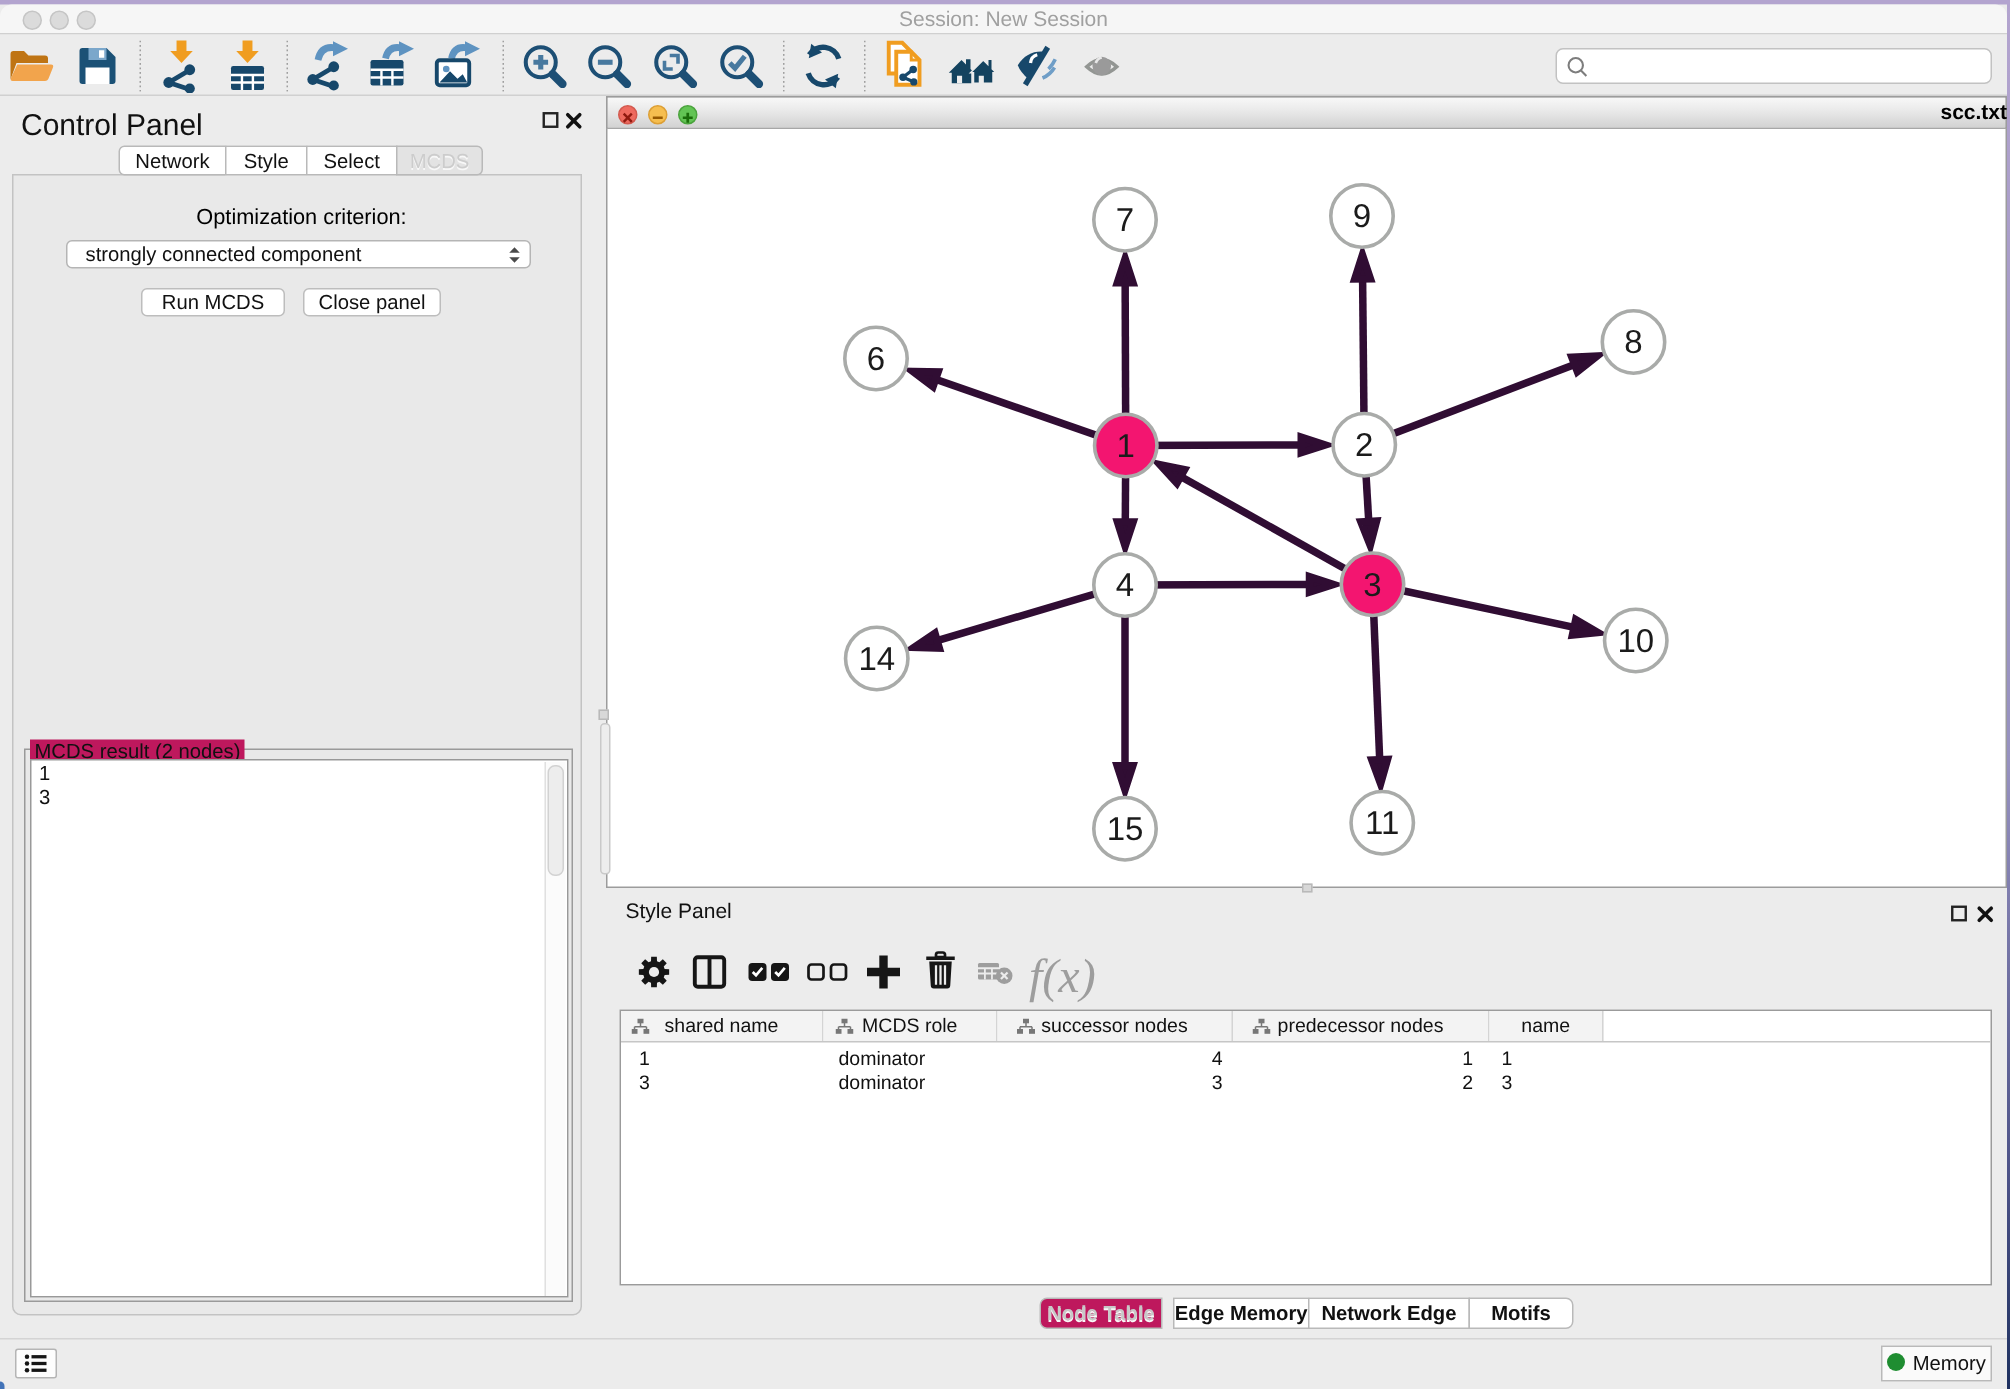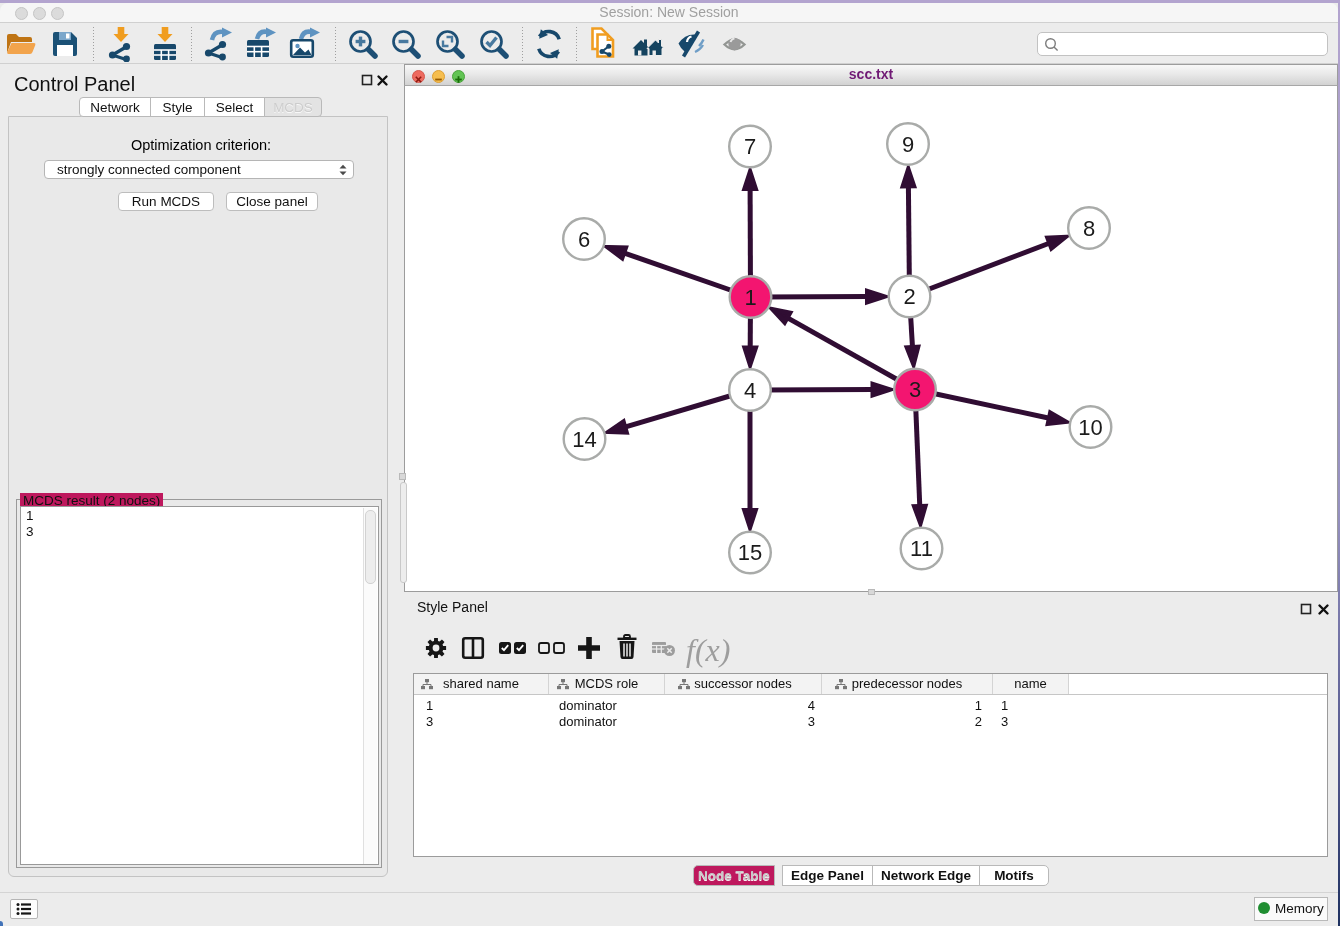--- a/index.html
+++ b/index.html
@@ -24,37 +24,37 @@
   .cptab { position:absolute; top:97px; height:20px; line-height:19px; text-align:center;
            background:#fff; border:1px solid #b9b9b9; color:#111; font-size:13.5px; }
   #cp-content { position:absolute; left:8px; top:116px; width:380px; height:761px;
                 background:#e9e9e9; border:1px solid #c3c3c3; border-radius:0 0 6px 6px; }
   #opt-label { position:absolute; left:11px; top:137px; width:380px; text-align:center;
                font-size:14.5px; color:#000000; }
   #dropdown { position:absolute; left:44px; top:160px; width:310px; height:19px;
               background:#fff; border:1px solid #b5b5b5; border-radius:4px;
               font-size:13.5px; color:#111; line-height:17px; padding-left:12px; }
   .btn { position:absolute; top:192px; height:19px; background:#fff; border:1px solid #bdbdbd;
-         border-radius:4px; font-size:13.5px; color:#111; text-align:center; line-height:17px;margin-left:24px; }
+         border-radius:4px; font-size:13.5px; color:#111; text-align:center; line-height:17px; }
   #mcds-box { position:absolute; left:16px; top:499px; width:366px; height:369px;
               border:1px solid #9a9a9a; }
   #mcds-legend { position:absolute; left:20px; top:493px; background:#be185d; padding:0 3px;
                  font-size:13.5px; color:#111; }
   #mcds-text { position:absolute; left:20px; top:506px; width:359px; height:359px;
                background:#fff; border:1px solid #999; font-size:13.5px; color:#111;
                padding:1px 0 0 5px; line-height:16px; }
   #mcds-scroll { position:absolute; right:1px; top:1px; width:14px; height:356px;
                  background:#fbfbfb; border-left:1px solid #e0e0e0; }
   #netwin { position:absolute; left:404px; top:64px; width:934px; height:528px;
             border:1px solid #9c9c9c; background:#fff; }
   #net-titlebar { position:absolute; left:404px; top:64px; width:934px; height:22px;
                   background:linear-gradient(#f8f8f8, #e9e9e9 45%, #d2d2d2);
                   border:1px solid #9c9c9c; border-bottom:1px solid #a7a7a7; }
-  #net-title { position:absolute; left:404px; top:66px; width:934px; text-align:center;
-               font-size:14px; font-weight:bold; color:#701a75; }
+  #net-title { position:absolute; left:404px; top:66px; width:934px; text-align:right;
+               font-size:14px; font-weight:bold; color:#000000; }
   .mtl { position:absolute; top:70px; width:13px; height:13px; border-radius:50%; }
   #tp-title { position:absolute; left:417px; top:599px; font-size:14px; color:#111; }
   #ttable { position:absolute; left:413px; top:673px; width:915px; height:184px;
             background:#fff; border:1px solid #9b9b9b; }
   .thcol { position:absolute; top:674px; height:20px; border-right:1px solid #d4d4d4;
            background:#f3f3f3; text-align:center; line-height:20px; font-size:13px; color:#111; }
   #theadline { position:absolute; left:414px; top:694px; width:913px; height:1px; background:#c6c6c6; }
   .trow { position:absolute; font-size:13px; color:#111; }
   .tptab { position:absolute; top:865px; height:21px; line-height:20px; text-align:center;
            background:#fff; border:1px solid #b9b9b9; color:#111; font-size:13.5px; font-weight:bold; }
@@ -447,21 +447,21 @@
 <div class="trow" style="left:559px;top:698px">dominator</div>
 <div class="trow" style="left:665px;top:698px;width:150px;text-align:right">4</div>
 <div class="trow" style="left:822px;top:698px;width:160px;text-align:right">1</div>
 <div class="trow" style="left:1001px;top:698px">1</div>
 <div class="trow" style="left:426px;top:714px">3</div>
 <div class="trow" style="left:559px;top:714px">dominator</div>
 <div class="trow" style="left:665px;top:714px;width:150px;text-align:right">3</div>
 <div class="trow" style="left:822px;top:714px;width:160px;text-align:right">2</div>
 <div class="trow" style="left:1001px;top:714px">3</div>
 <div class="tptab" style="left:693px;width:82px;background:#be185d;color:#c8c8c8;text-shadow:0 1px 0 #f8f8f8;border-radius:5px 0 0 5px">Node Table</div>
-<div class="tptab" style="left:782px;width:91px">Edge Panel</div>
+<div class="tptab" style="left:782px;width:91px">Edge Memory</div>
 <div class="tptab" style="left:872px;width:108px">Network Edge</div>
 <div class="tptab" style="left:979px;width:70px;border-radius:0 5px 5px 0">Motifs</div>
 <div id="statusbar"></div>
 <div id="listbtn"><svg width="26" height="18" viewBox="0 0 26 18">
       <g fill="#161616">
         <circle cx="7" cy="4.5" r="1.5"></circle>
         <circle cx="7" cy="9" r="1.5"></circle>
         <circle cx="7" cy="13.5" r="1.5"></circle>
         <rect x="10" y="3.4" width="10" height="2.2"></rect>
         <rect x="10" y="7.9" width="10" height="2.2"></rect>

